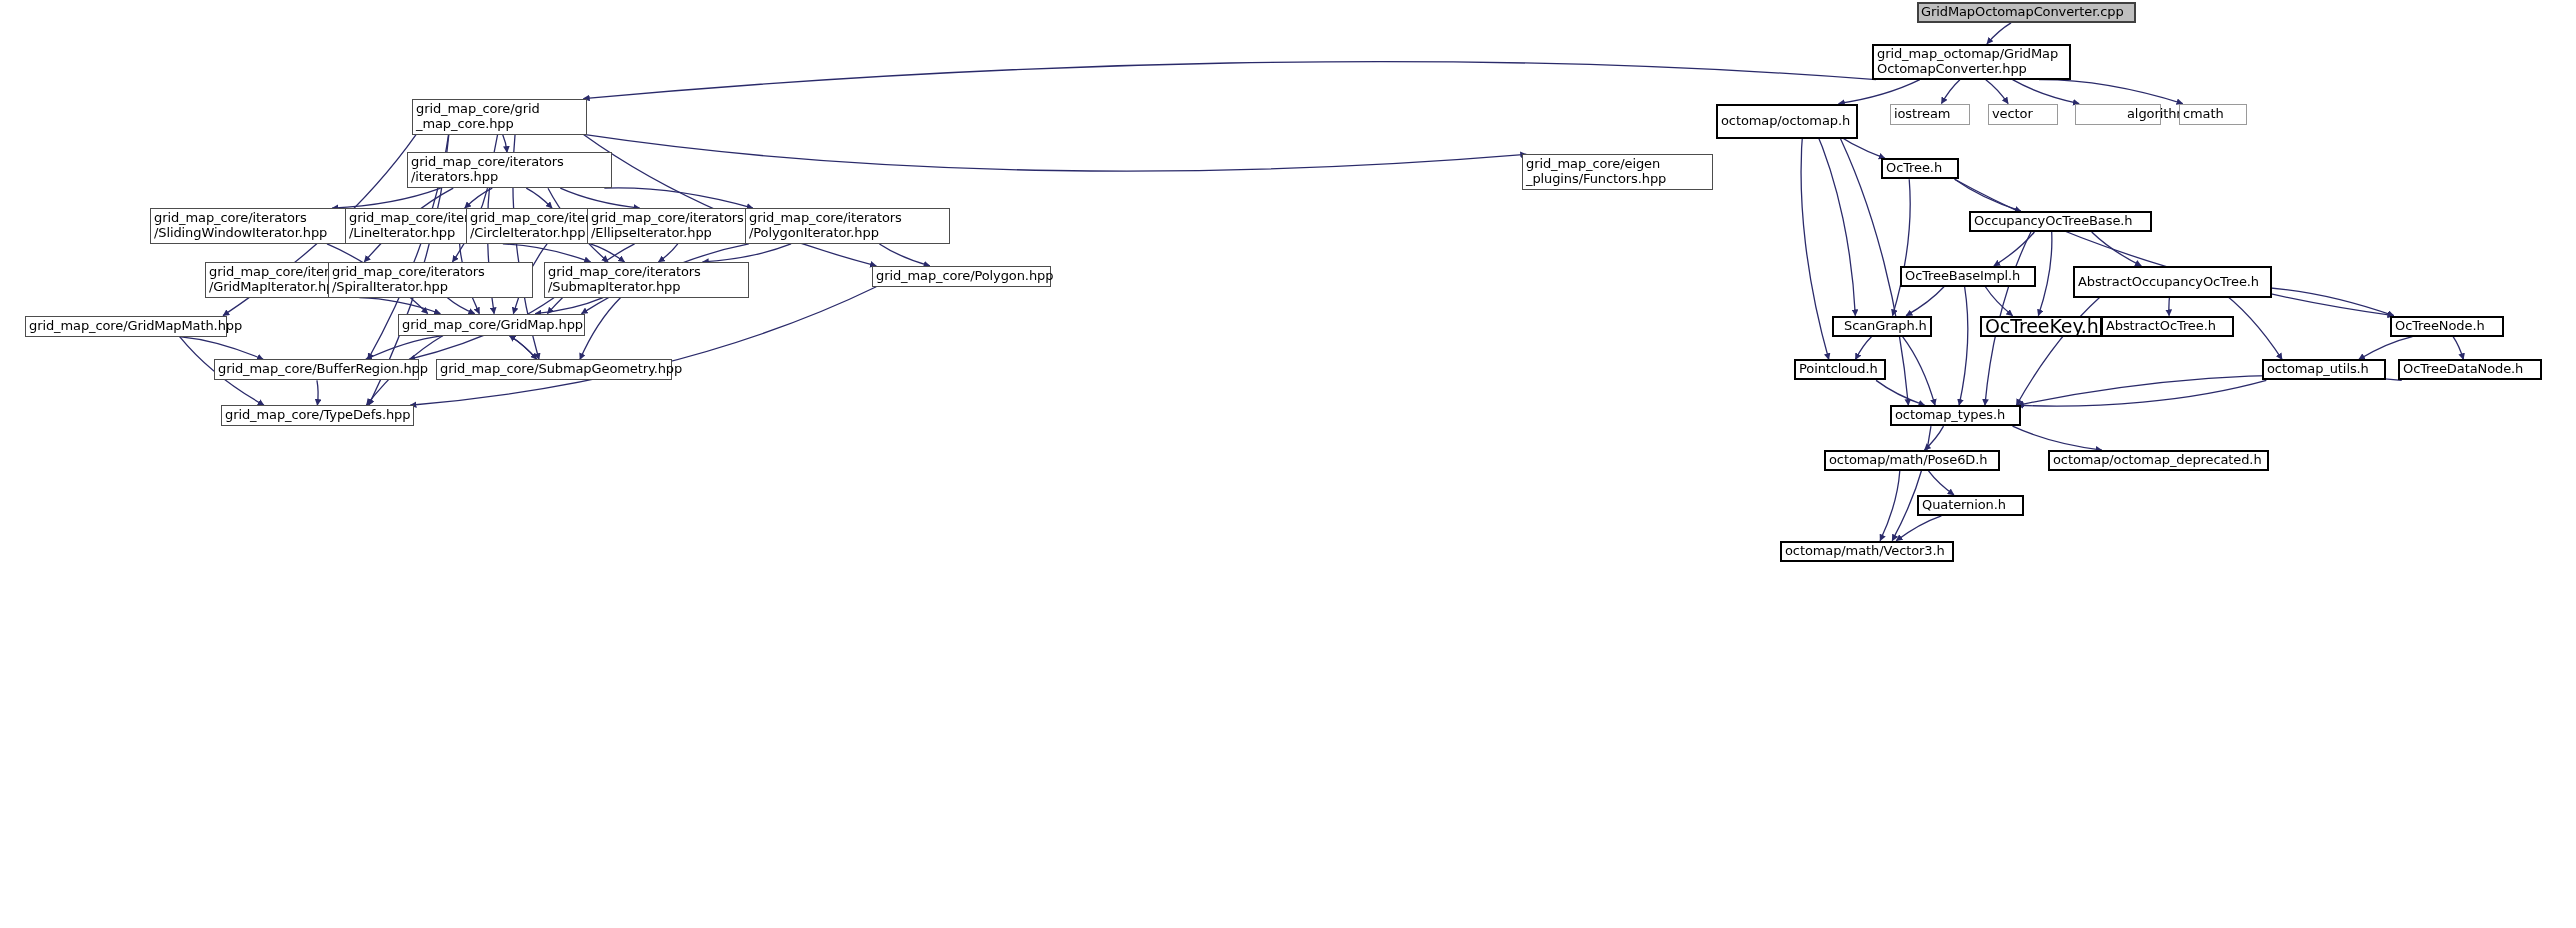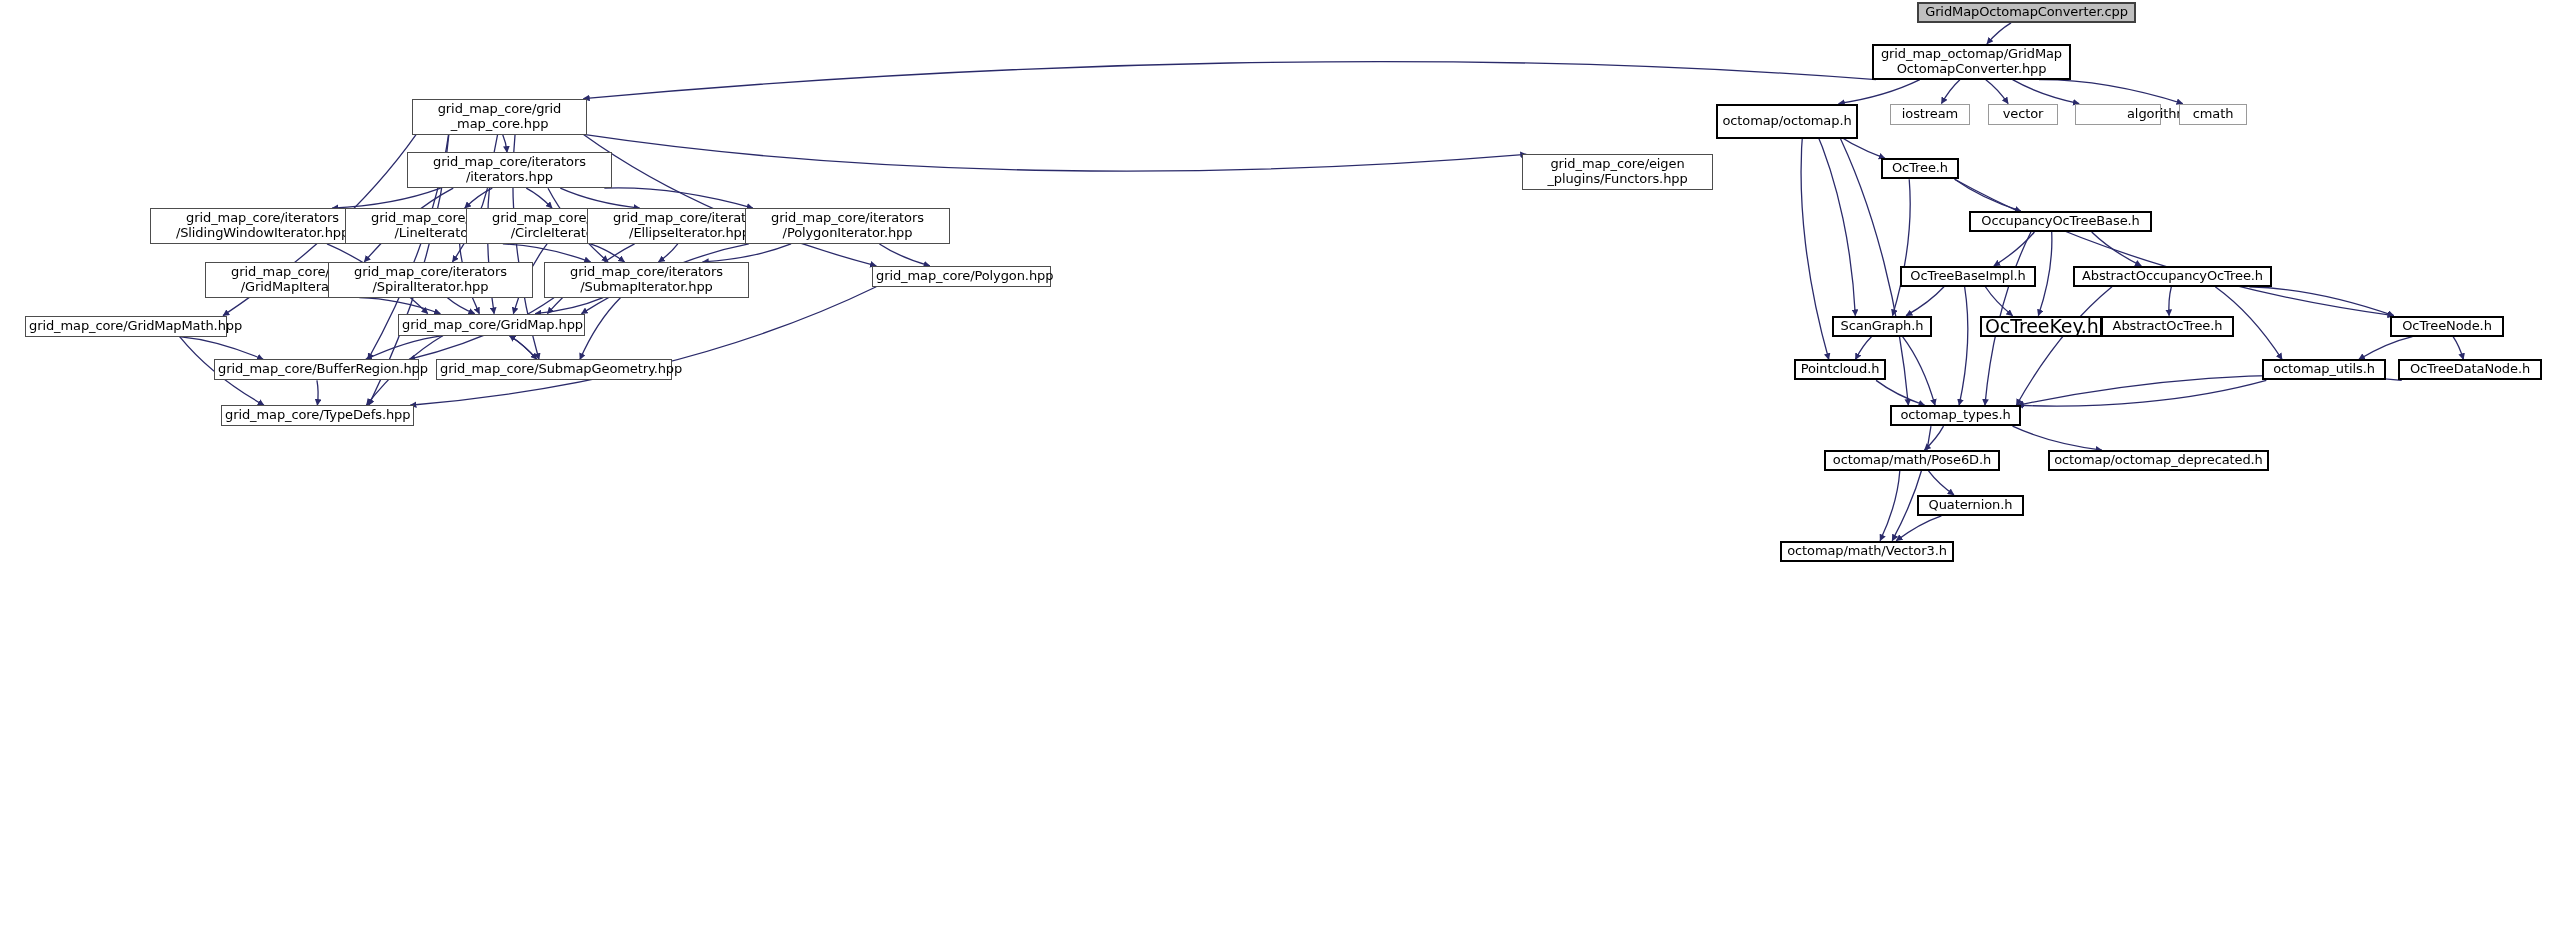--- a/index.html
+++ b/index.html
@@ -25,21 +25,20 @@
     pointer-events: none;
   }
   .node {
     position: absolute;
     box-sizing: border-box;
     background: #ffffff;
     border: 1px solid #000000;
     display: flex;
     align-items: center;
     justify-content: center;
-    text-align: center;
     color: #000000;
     line-height: 1.12;
     white-space: pre-line;
     letter-spacing: -0.1px;
     z-index: 5;
   }
   .node.root {
     background: #bfbfbf;
     border: 1px solid #404040;
     border-width: 1px;
@@ -185,22 +184,22 @@
 /SubmapIterator.hpp</span></div>
       <div class="node darkborder" style="left: 872px; top: 266px; width: 179px; height: 21px; font-size: 13px;"><span class="node-label">grid_map_core/Polygon.hpp</span></div>
       <div class="node darkborder" style="left: 25px; top: 316px; width: 202px; height: 21px; font-size: 13px;"><span class="node-label">grid_map_core/GridMapMath.hpp</span></div>
       <div class="node darkborder" style="left: 398px; top: 314px; width: 187px; height: 22px; font-size: 13px;"><span class="node-label">grid_map_core/GridMap.hpp</span></div>
       <div class="node darkborder" style="left: 214px; top: 359px; width: 205px; height: 21px; font-size: 13px;"><span class="node-label">grid_map_core/BufferRegion.hpp</span></div>
       <div class="node darkborder" style="left: 436px; top: 359px; width: 236px; height: 21px; font-size: 13px;"><span class="node-label">grid_map_core/SubmapGeometry.hpp</span></div>
       <div class="node darkborder" style="left: 221px; top: 405px; width: 193px; height: 21px; font-size: 13px;"><span class="node-label">grid_map_core/TypeDefs.hpp</span></div>
       <div class="node thick" style="left: 1881px; top: 158px; width: 78px; height: 21px; font-size: 13px;"><span class="node-label">OcTree.h</span></div>
       <div class="node thick" style="left: 1969px; top: 211px; width: 183px; height: 21px; font-size: 13px;"><span class="node-label">OccupancyOcTreeBase.h</span></div>
       <div class="node thick" style="left: 1900px; top: 266px; width: 136px; height: 21px; font-size: 13px;"><span class="node-label">OcTreeBaseImpl.h</span></div>
-      <div class="node thick" style="left: 2073px; top: 266px; width: 199px; height: 21px; font-size: 13px;"><span class="node-label">AbstractOccupancyOcTree.h</span></div>
-      <div class="node thick" style="left: 1832px; top: 316px; width: 100px; height: 21px; font-size: 13px;"><span class="node-label">ScanGraph.h</span></div>
+      <div class="node thick" style="left: 2073px; top: 266px; width: 199px; height: 32px; font-size: 13px;"><span class="node-label">AbstractOccupancyOcTree.h</span></div>
+      <div class="node thick" style="left: 1832px; top: 316px; width: 100px; height: 21px; font-size: 13px; padding-left: 7px;"><span class="node-label">ScanGraph.h</span></div>
       <div class="node thick" style="left: 1980px; top: 316px; width: 122px; height: 21px; font-size: 19px;"><span class="node-label">OcTreeKey.h</span></div>
       <div class="node thick" style="left: 2101px; top: 316px; width: 133px; height: 21px; font-size: 13px;"><span class="node-label">AbstractOcTree.h</span></div>
       <div class="node thick" style="left: 2390px; top: 316px; width: 114px; height: 21px; font-size: 13px;"><span class="node-label">OcTreeNode.h</span></div>
       <div class="node thick" style="left: 1794px; top: 359px; width: 92px; height: 21px; font-size: 13px;"><span class="node-label">Pointcloud.h</span></div>
       <div class="node thick" style="left: 2262px; top: 359px; width: 124px; height: 21px; font-size: 13px;"><span class="node-label">octomap_utils.h</span></div>
       <div class="node thick" style="left: 2398px; top: 359px; width: 144px; height: 21px; font-size: 13px;"><span class="node-label">OcTreeDataNode.h</span></div>
       <div class="node thick" style="left: 1890px; top: 405px; width: 131px; height: 21px; font-size: 13px;"><span class="node-label">octomap_types.h</span></div>
       <div class="node thick" style="left: 1824px; top: 450px; width: 176px; height: 21px; font-size: 13px;"><span class="node-label">octomap/math/Pose6D.h</span></div>
       <div class="node thick" style="left: 2048px; top: 450px; width: 221px; height: 21px; font-size: 13px;"><span class="node-label">octomap/octomap_deprecated.h</span></div>
       <div class="node thick" style="left: 1917px; top: 495px; width: 107px; height: 21px; font-size: 13px;"><span class="node-label">Quaternion.h</span></div>

